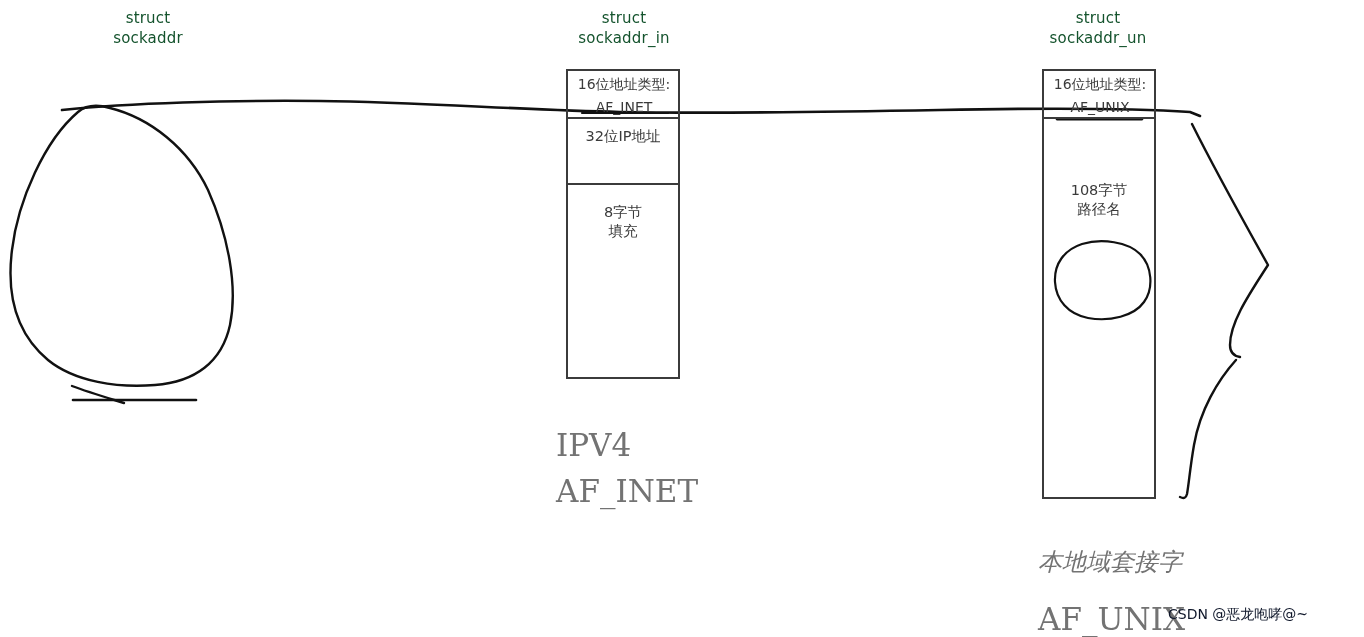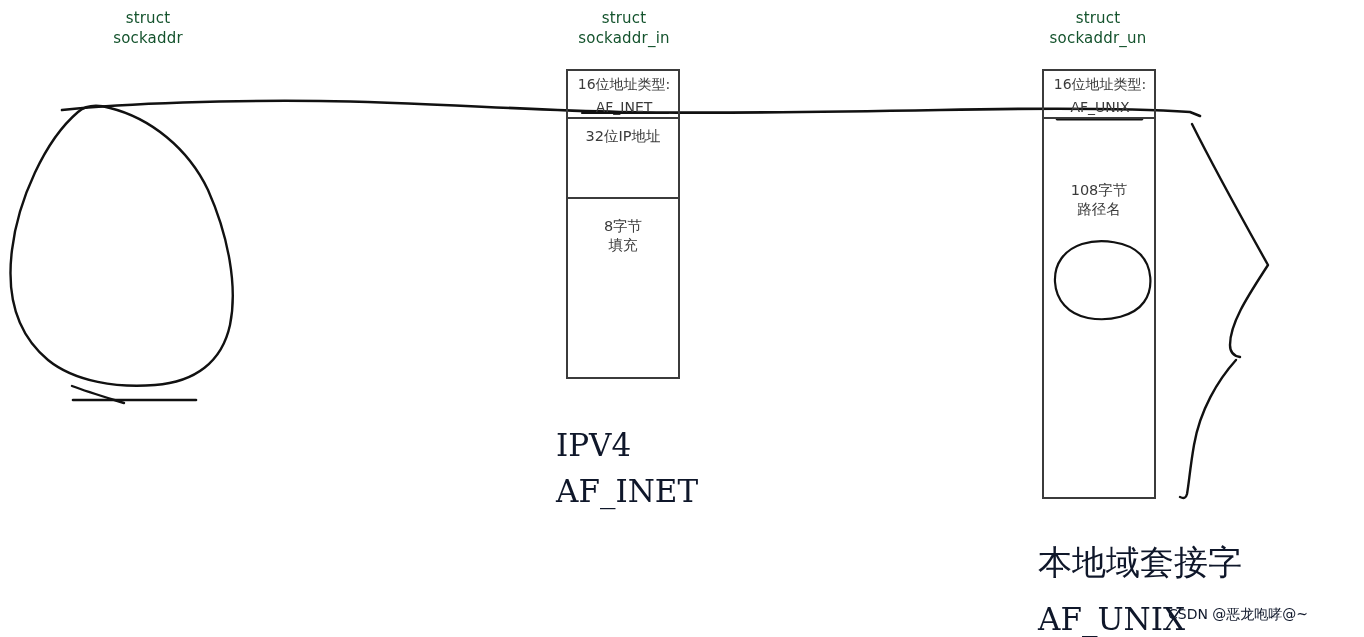--- a/index.html
+++ b/index.html
@@ -56,25 +56,25 @@
   }
   .cell.pad-top-mid {
     align-items: flex-start;
     padding-top: 8px;
   }
 
   
   .serif-label {
     position: absolute;
     font-family: "DejaVu Serif", "Liberation Serif", serif;
-    color: #0f172a;
+    color: #737373;
     white-space: pre-line;
   }
   .label-ipv4 { font-size: 31px; line-height: 46px; }
-  .label-unix-cn { font-size: 34px; line-height: 48px; }
+  .label-unix-cn { font-size: 24px; line-height: 48px; font-style: italic; }
   .label-unix-en { font-size: 31px; line-height: 46px; }
 
   
   .watermark {
     position: absolute;
     font-family: "DejaVu Sans", "Liberation Sans", sans-serif;
     font-size: 14px;
     color: #0f172a;
     white-space: nowrap;
   }
@@ -135,21 +135,21 @@
   <div class="col-title" style="left:88px; top:8px; width:120px;">struct
 sockaddr</div>
 
 
   <div class="col-title" style="left:556px; top:8px; width:136px;">struct
 sockaddr_in</div>
 
   <div class="struct-box" style="left:566px; top:69px; width:114px; height:310px;">
     <div class="cell top-align" style="height:48px; justify-content:flex-start; padding-left:2px; text-align:center; font-size:14px; display:block; line-height:23px;">16位地址类型:
 AF_INET</div>
-    <div class="cell pad-top-mid" style="height:80px;">32位IP地址</div>
+    <div class="cell pad-top-mid" style="height:66px;">32位IP地址</div>
     <div class="cell pad-top-mid" style="height:118px; padding-top:18px;border-radius:23px;">8字节
 填充</div>
   </div>
 
   <div class="col-title" style="left:1030px; top:8px; width:136px;">struct
 sockaddr_un</div>
 
   <div class="struct-box" style="left:1042px; top:69px; width:114px; height:430px;">
     <div class="cell top-align" style="height:48px; padding-left:2px; font-size:14px; display:block; line-height:23px; text-align:center;">16位地址类型:
 AF_UNIX</div>

